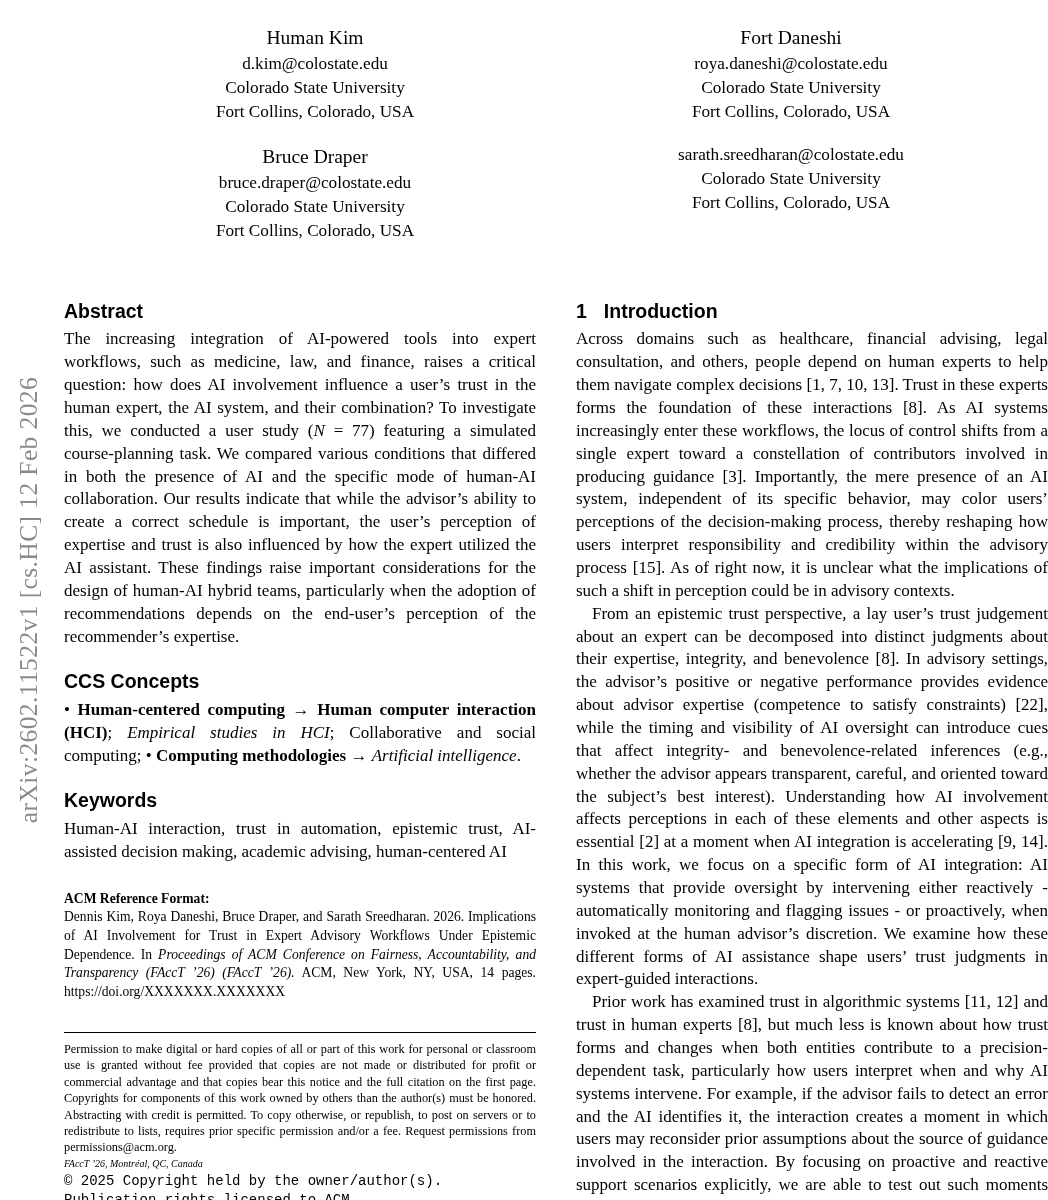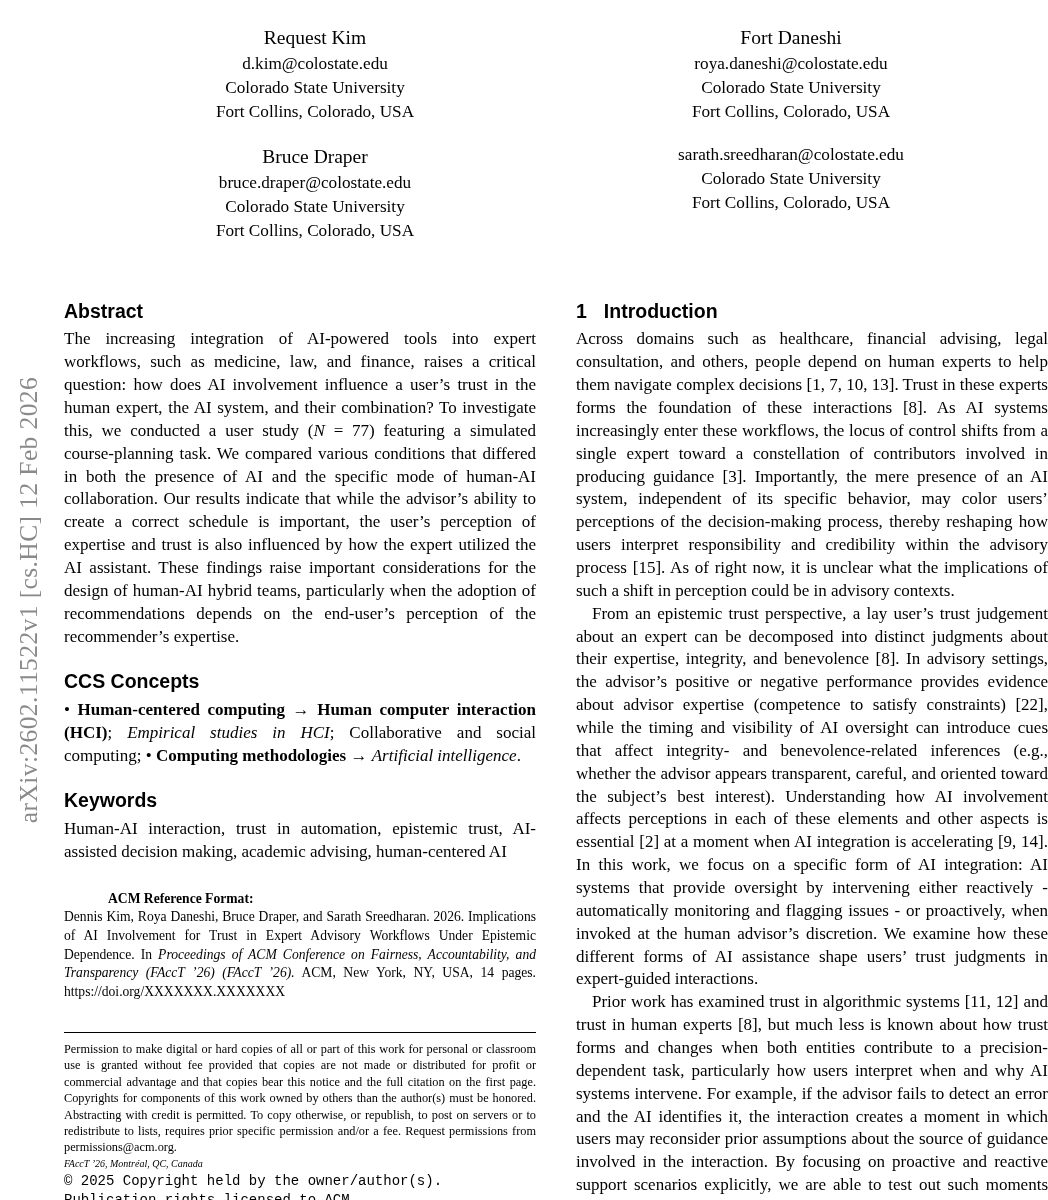--- a/index.html
+++ b/index.html
@@ -148,21 +148,20 @@
   
   #acm-ref {
     margin-top: 26px;
     font-size: 13.6px;
     line-height: 1.375;
     text-align: justify;
   }
   #acm-ref .ref-head {
     font-weight: bold;
     display: block;
-    margin-left: 44px;
   }
   #acm-ref i { font-style: italic; }
 
   
   #footer {
     position: absolute;
     left: 6px;
     top: 1032px;
     width: 472px;
   }
@@ -202,21 +201,21 @@
 <div id="arxiv-stamp">
   <div class="stamp-text">arXiv:2602.11522v1  [cs.HC]  12 Feb 2026</div>
 </div>
 
 <div id="page">
 
 
   <div id="authors">
 
     <div class="author-cell">
-      <div class="author-name">Request Kim</div>
+      <div class="author-name">Human Kim</div>
       <div class="author-line">d.kim@colostate.edu</div>
       <div class="author-line">Colorado State University</div>
       <div class="author-line">Fort Collins, Colorado, USA</div>
     </div>
 
     <div class="author-cell">
       <div class="author-name">Fort Daneshi</div>
       <div class="author-line">roya.daneshi@colostate.edu</div>
       <div class="author-line">Colorado State University</div>
       <div class="author-line">Fort Collins, Colorado, USA</div>

